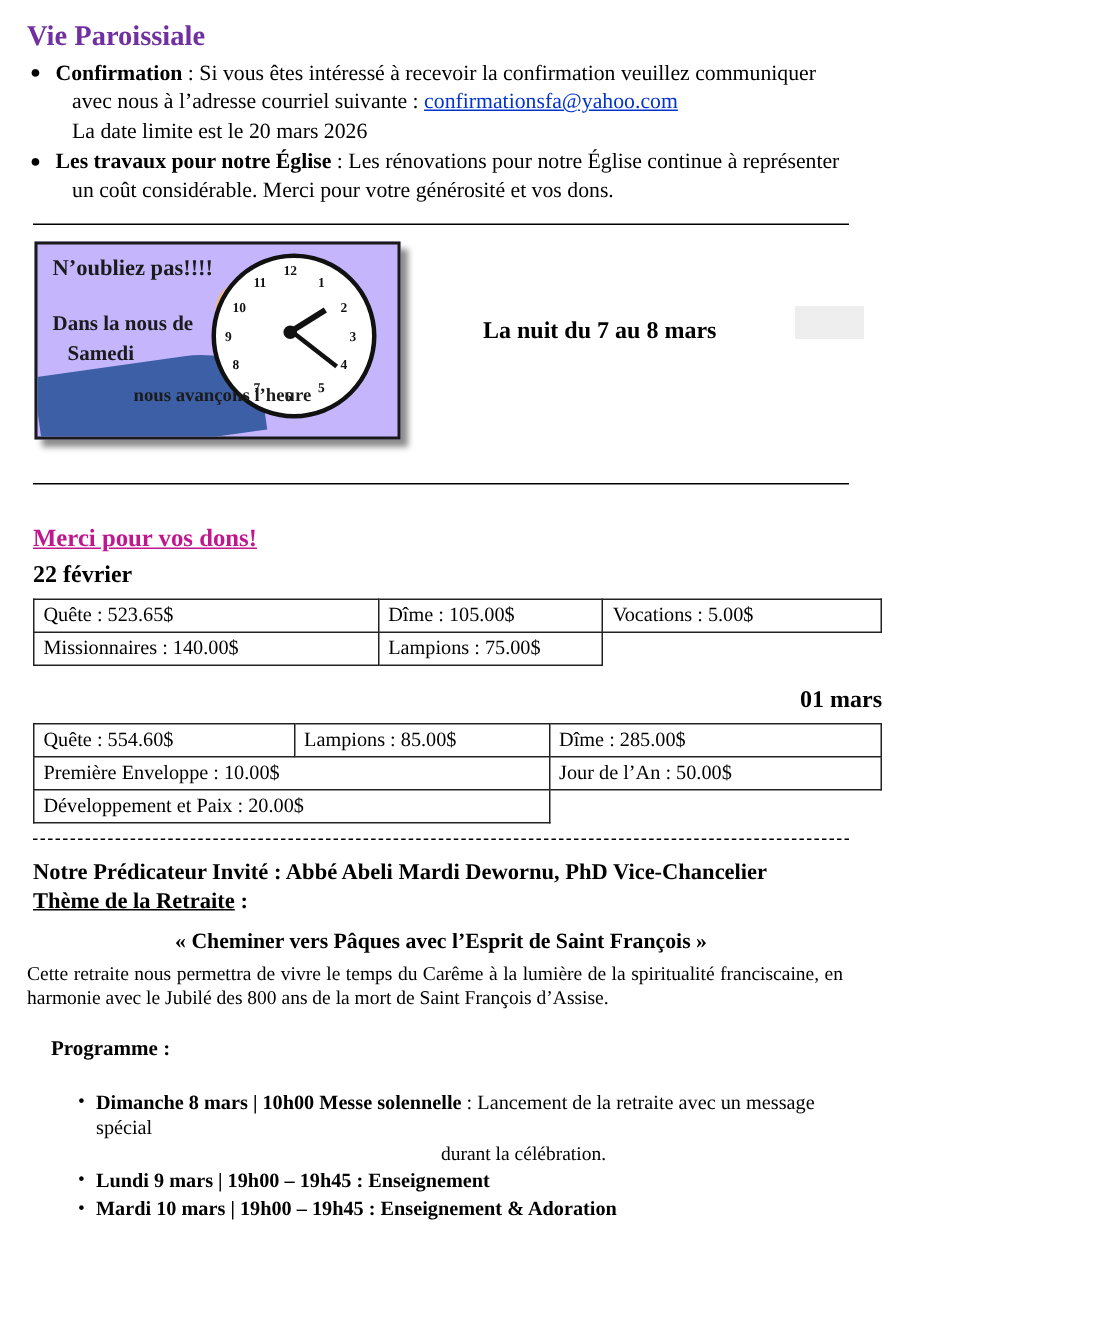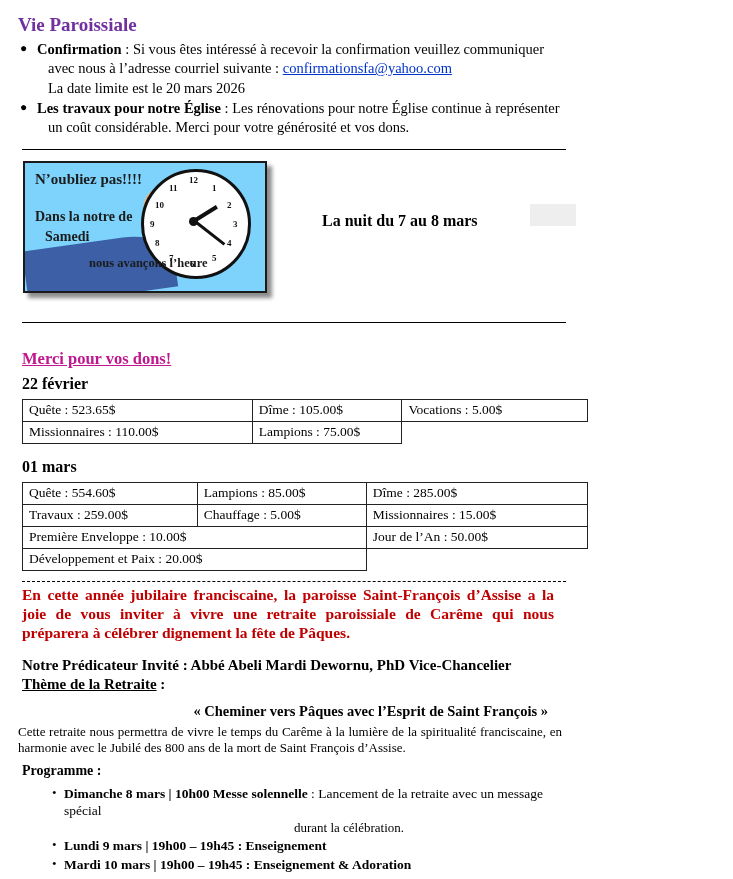--- a/index.html
+++ b/index.html
@@ -69,21 +69,21 @@
     height: 160px;
     margin-top: 6px;
   }
   .clock-img {
     position: absolute;
     left: 23px;
     top: 5px;
     width: 240px;
     height: 128px;
     border: 2px solid #1a1a1a;
-    background: #7dd3fc;
+    background: #c4b5fd;
     box-shadow: 5px 5px 4px rgba(0,0,0,0.45);
     overflow: hidden;
   }
   .clock-text-a {
     position: absolute;
     left: 10px;
     top: 8px;
     font-family: "Liberation Serif", serif;
     font-weight: bold;
     font-size: 15px;
@@ -216,20 +216,21 @@
   }
   .date-head {
     font-family: "Liberation Serif", serif;
     font-weight: bold;
     font-size: 16px;
     padding: 6px 0 6px 22px;
     margin: 0;
   }
   .date-head.second {
     padding-top: 14px;
+    text-align: right;
   }
   table.don {
     border-collapse: collapse;
     margin-left: 22px;
     font-size: 13.5px;
     font-family: "Liberation Serif", serif;
   }
   table.don td {
     border: 1px solid #222;
     padding: 2px 6px 3px 6px;
@@ -267,38 +268,38 @@
     margin: 0;
   }
   .theme-label {
     font-weight: bold;
     text-decoration: underline;
   }
   .theme-quote {
     font-family: "Liberation Serif", serif;
     font-weight: bold;
     font-size: 14.5px;
-    text-align: right;
+    text-align: center;
     padding: 10px 40px 0 40px;
     margin: 0;
   }
   .retreat-desc {
     font-family: "Liberation Serif", serif;
     font-size: 13px;
     line-height: 1.22;
     text-align: justify;
     padding: 4px 26px 0 18px;
     margin: 0;
   }
   .programme-label {
     font-family: "Liberation Serif", serif;
     font-weight: bold;
     font-size: 14px;
     padding: 3px 0 0 18px;
-    margin: 4px;
+    margin: 16px;
   }
   .prog-list {
     margin: 0;
     padding: 3px 24px 0 52px;
     list-style: none;
     font-size: 13.5px;
     line-height: 1.25;
   }
   .prog-list li {
     position: relative;
@@ -337,21 +338,21 @@
       <span class="b">Les travaux pour notre Église</span><span> :  </span><span>Les rénovations pour notre Église continue à représenter</span>
       <span class="indent1">un coût considérable.  Merci pour votre générosité et vos dons.</span>
     </li>
   </ul>
 
   <hr class="hr-line">
 
   <div class="clock-row">
     <div class="clock-img">
       <div class="clock-text-a">N’oubliez pas!!!!</div>
-      <div class="clock-text-b">Dans la notre de</div>
+      <div class="clock-text-b">Dans la nous de</div>
       <div class="clock-text-c">Samedi</div>
       <div class="arm"></div>
       <div class="hand-shape"></div>
       <div class="clock-face">
         <span class="num" style="left:45px;  top:3px;">12</span>
         <span class="num" style="left:68px;  top:11px;">1</span>
         <span class="num" style="left:83px;  top:28px;">2</span>
         <span class="num" style="left:89px;  top:47px;">3</span>
         <span class="num" style="left:83px;  top:66px;">4</span>
         <span class="num" style="left:68px;  top:81px;">5</span>
@@ -377,54 +378,48 @@
 
   <h3 class="date-head">22 février</h3>
   <table class="don">
     <tbody>
         <tr>
       <td style="width:225px;">Quête :  523.65$</td>
       <td style="width:140px;">Dîme :  105.00$</td>
       <td style="width:180px;">Vocations :  5.00$</td>
     </tr>
     <tr>
-      <td>Missionnaires :  110.00$</td>
+      <td>Missionnaires :  140.00$</td>
       <td>Lampions :  75.00$</td>
       <td class="blank"></td>
     </tr>
   </tbody>
     </table>
 
   <h3 class="date-head second">01 mars</h3>
   <table class="don">
     <tbody>
         <tr>
       <td style="width:178px;margin-top:48px;">Quête :  554.60$</td>
       <td style="width:170px;">Lampions :  85.00$</td>
       <td style="width:230px;">Dîme :  285.00$</td>
-    </tr>
-    <tr>
-      <td>Travaux :  259.00$</td>
-      <td>Chauffage :  5.00$</td>
-      <td>Missionnaires :  15.00$</td>
     </tr>
     <tr>
       <td colspan="2">Première Enveloppe :  10.00$</td>
       <td>Jour de l’An :  50.00$</td>
     </tr>
     <tr>
       <td colspan="2">Développement et Paix :  20.00$</td>
       <td class="blank"></td>
     </tr>
   </tbody>
     </table>
 
   <hr class="dashed-sep">
 
-  <p class="retreat-intro">En cette année jubilaire franciscaine, la paroisse Saint-François d’Assise a la joie de vous inviter à vivre une retraite paroissiale de Carême qui nous préparera à célébrer dignement la fête de Pâques.</p>
 
   <p class="pred-line"><span class="b">Notre Prédicateur Invité</span><span class="b"> : </span><span class="b">Abbé Abeli Mardi Dewornu, PhD Vice-Chancelier</span></p>
 
   <p class="theme-line"><span class="theme-label">Thème de la Retraite</span><span class="b"> :</span></p>
 
   <p class="theme-quote">« Cheminer vers Pâques avec l’Esprit de Saint François »</p>
 
   <p class="retreat-desc">Cette retraite nous permettra de vivre le temps du Carême à la lumière de la spiritualité franciscaine, en harmonie avec le Jubilé des 800 ans de la mort de Saint François d’Assise.</p>
 
   <p class="programme-label">Programme :</p>

